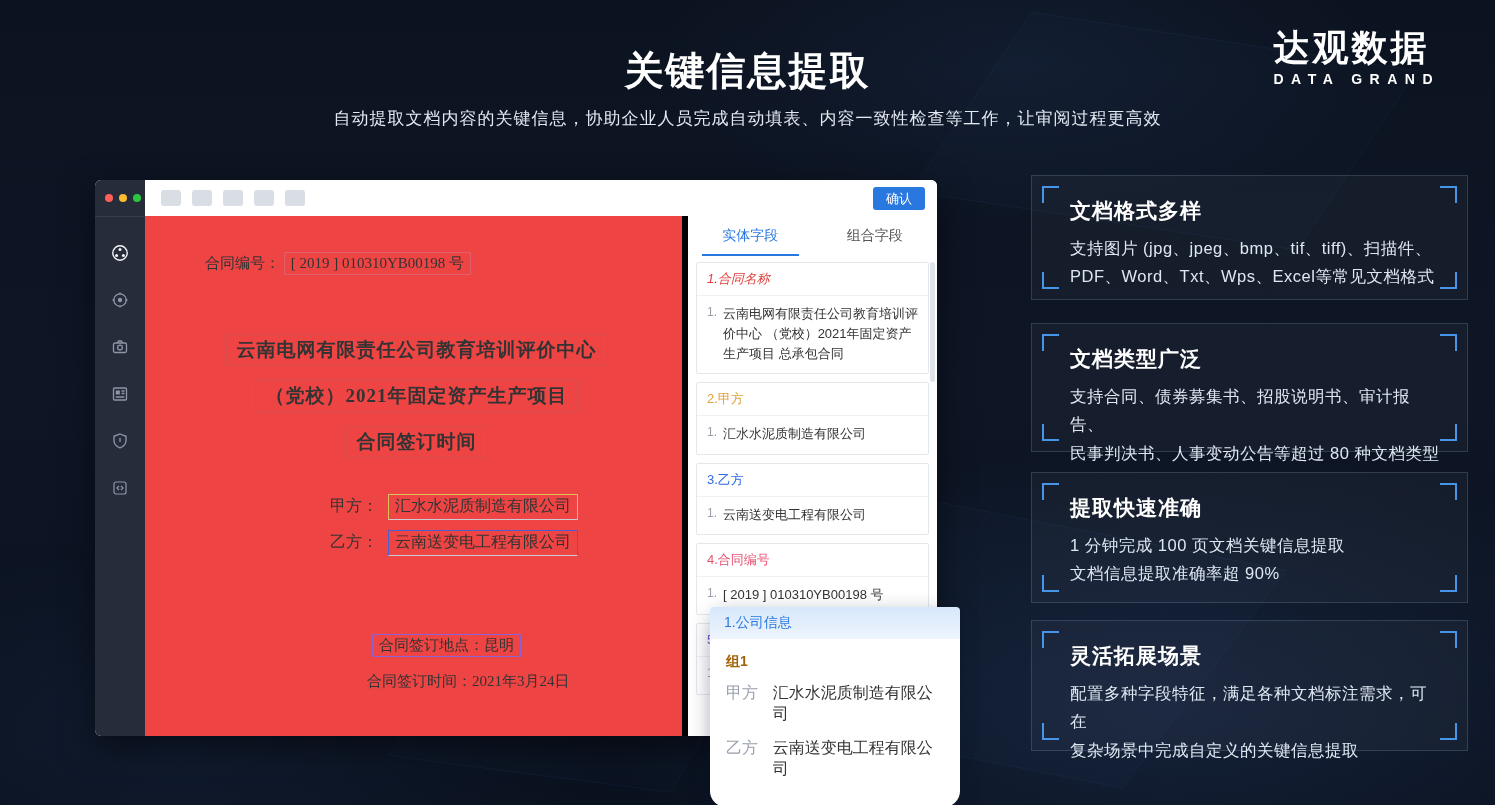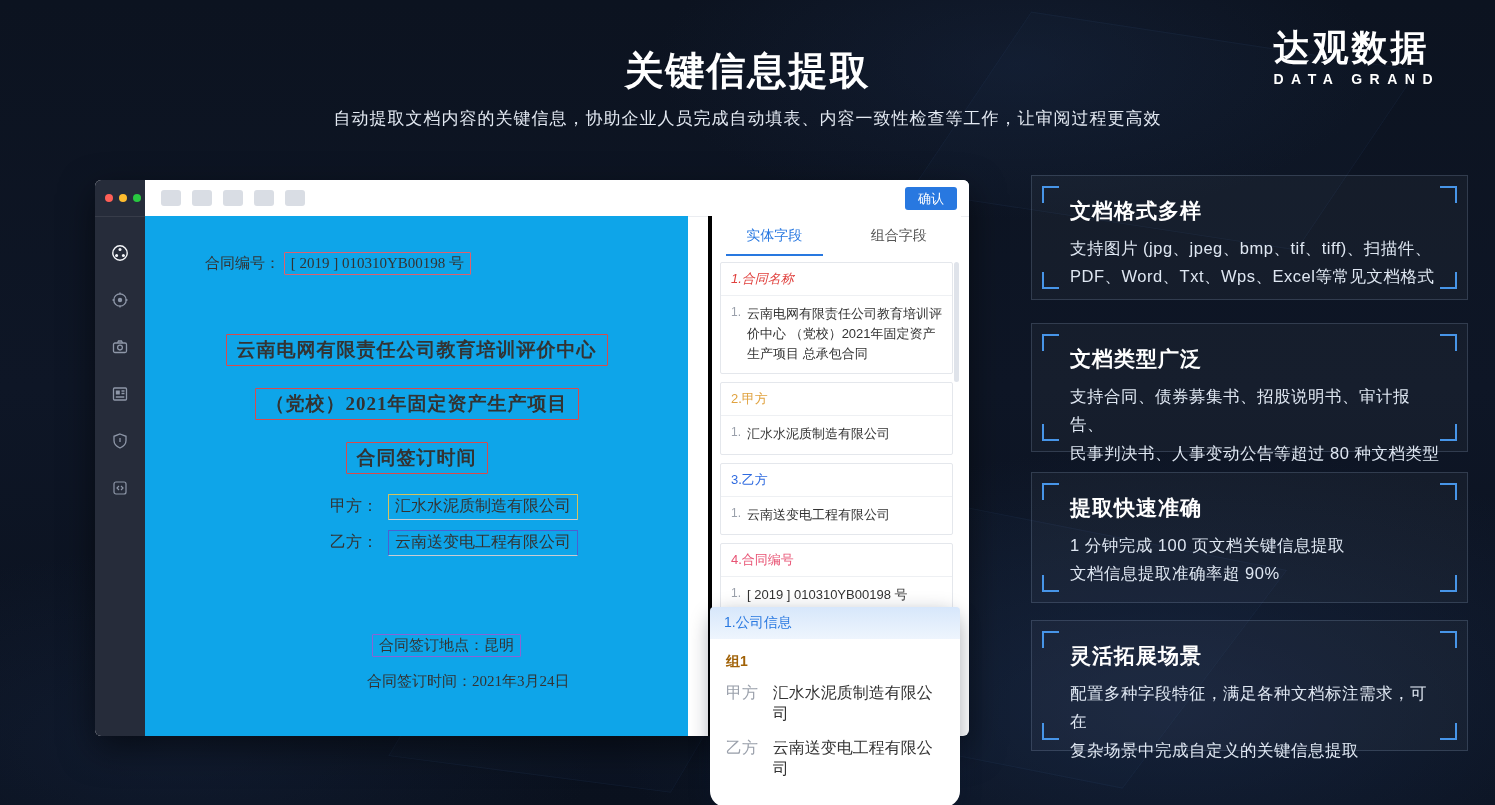--- a/index.html
+++ b/index.html
@@ -26,61 +26,61 @@
   .page-title{position:absolute;top:44px;left:0;width:100%;text-align:center;
     font-size:39px;font-weight:700;color:#ffffff;letter-spacing:2px;}
   .page-subtitle{position:absolute;top:107px;left:0;width:100%;text-align:center;
     font-size:17px;color:#e3e9f2;letter-spacing:1px;}
   .logo{position:absolute;top:28px;right:55px;text-align:left;color:#fff;}
   .logo-cn{font-size:36px;font-weight:700;letter-spacing:3px;line-height:1.1;}
   .logo-en{font-size:14px;font-weight:700;letter-spacing:7.5px;margin-top:3px;}
 
   
   .app-window{position:absolute;left:95px;top:180px;width:842px;height:556px;
-    background:#fff;border-radius:6px;box-shadow:0 12px 34px rgba(0,0,0,0.5);padding-left:32px;}
+    background:#fff;border-radius:6px;box-shadow:0 12px 34px rgba(0,0,0,0.5);}
   .win-sidebar{position:absolute;left:0;top:0;bottom:0;width:50px;background:#262c3a;
     border-radius:6px 0 0 6px;}
   .traffic{display:flex;gap:6px;padding:14px 0 0 10px;height:22px;border-bottom:1px solid rgba(255,255,255,0.08);}
   .dot{width:8px;height:8px;border-radius:50%;}
   .dot-red{background:#ff5f57;}.dot-yellow{background:#febc2e;}.dot-green{background:#28c840;}
   .side-icons{display:flex;flex-direction:column;align-items:center;gap:27px;padding-top:26px;}
   .side-icon{width:20px;height:20px;display:flex;align-items:center;justify-content:center;cursor:pointer;}
 
   .win-topbar{position:absolute;left:50px;right:0;top:0;height:36px;background:#fff;
     border-bottom:1px solid #ebedf1;border-radius:0 6px 0 0;display:flex;align-items:center;}
   .tb-sq{width:20px;height:16px;background:#d9dde4;border-radius:3px;margin-left:11px;}
   .tb-sq:first-child{margin-left:16px;}
   .confirm-btn{position:absolute;right:12px;top:7px;background:#2878e0;color:#fff;
     font-size:13px;padding:3px 13px;border-radius:3px;border:none;cursor:pointer;line-height:17px;}
 
   
-  .doc{position:absolute;left:50px;top:36px;width:543px;bottom:0;background:#0ea5e9;
+  .doc{position:absolute;left:50px;top:36px;width:543px;bottom:0;background:#ef4444;
     font-family:"Liberation Serif", serif;color:#333;overflow:hidden;}
   .doc-line{position:absolute;white-space:nowrap;}
   .contract-no{top:36px;left:60px;font-size:15px;}
   .box{display:inline-block;padding:1px 6px;border:1px solid;border-radius:1px;}
   .box-red{border-color:#e0606d;}
   .box-title{border-color:#d94b4b;}
   .box-yellow{border-color:#d9c25a;}
   .box-blue{border-color:#4c5fd2;}
   .box-purple{border-color:#8a63d6;}
   .doc-titles{position:absolute;top:118px;left:30px;right:30px;text-align:center;}
-  .doc-title-line{margin-bottom:22px;}
+  .doc-title-line{margin-bottom:14px;}
   .doc-title-line .box{font-size:19px;font-weight:700;letter-spacing:1px;padding:2px 10px;}
   .party{font-size:16px;}
   .party-a{top:278px;left:185px;}
   .party-b{top:314px;left:185px;}
   .party .box{margin-left:6px;}
   .underlined{border-bottom:1px solid #c9ccd4;padding-bottom:2px;}
   .sign-place{top:418px;left:227px;font-size:15px;}
   .sign-time{top:456px;left:198px;font-size:15px;margin-left:24px;}
 
   
-  .panel{position:absolute;right:8px;top:36px;width:249px;bottom:0;background:#fff;
-    border-left:4px solid #000000;border-radius:0 0 6px 0;}
+  .panel{position:absolute;right:0;top:36px;width:249px;bottom:0;background:#fff;
+    border-left:6px solid #000000;border-radius:0 0 6px 0;}
   .tabs{display:flex;height:40px;align-items:center;}
   .tab{flex:1;text-align:center;font-size:14px;color:#555;cursor:pointer;position:relative;height:100%;
     display:flex;align-items:center;justify-content:center;}
   .tab.active{color:#2878e0;}
   .tab.active::after{content:"";position:absolute;bottom:0;left:14px;right:14px;height:2px;background:#2878e0;}
   .cards{padding:6px 8px 0 8px;}
   .fcard{border:1px solid #e4e7ec;border-radius:2px;margin-bottom:8px;background:#fff;}
   .fcard-header{padding:7px 10px;font-size:13px;border-bottom:1px solid #eef0f3;}
   .frow{display:flex;gap:6px;padding:8px 10px 9px 10px;cursor:pointer;}
   .frow-index{color:#9aa0ab;font-size:12px;padding-top:1px;}

